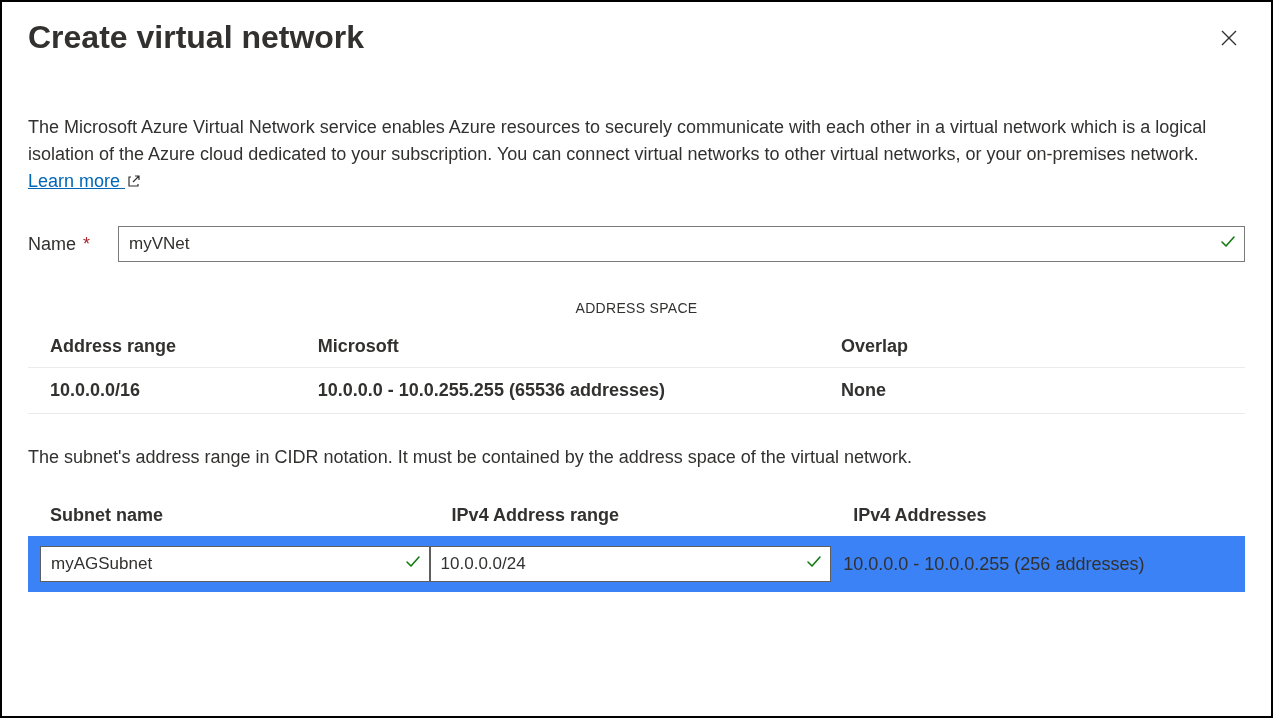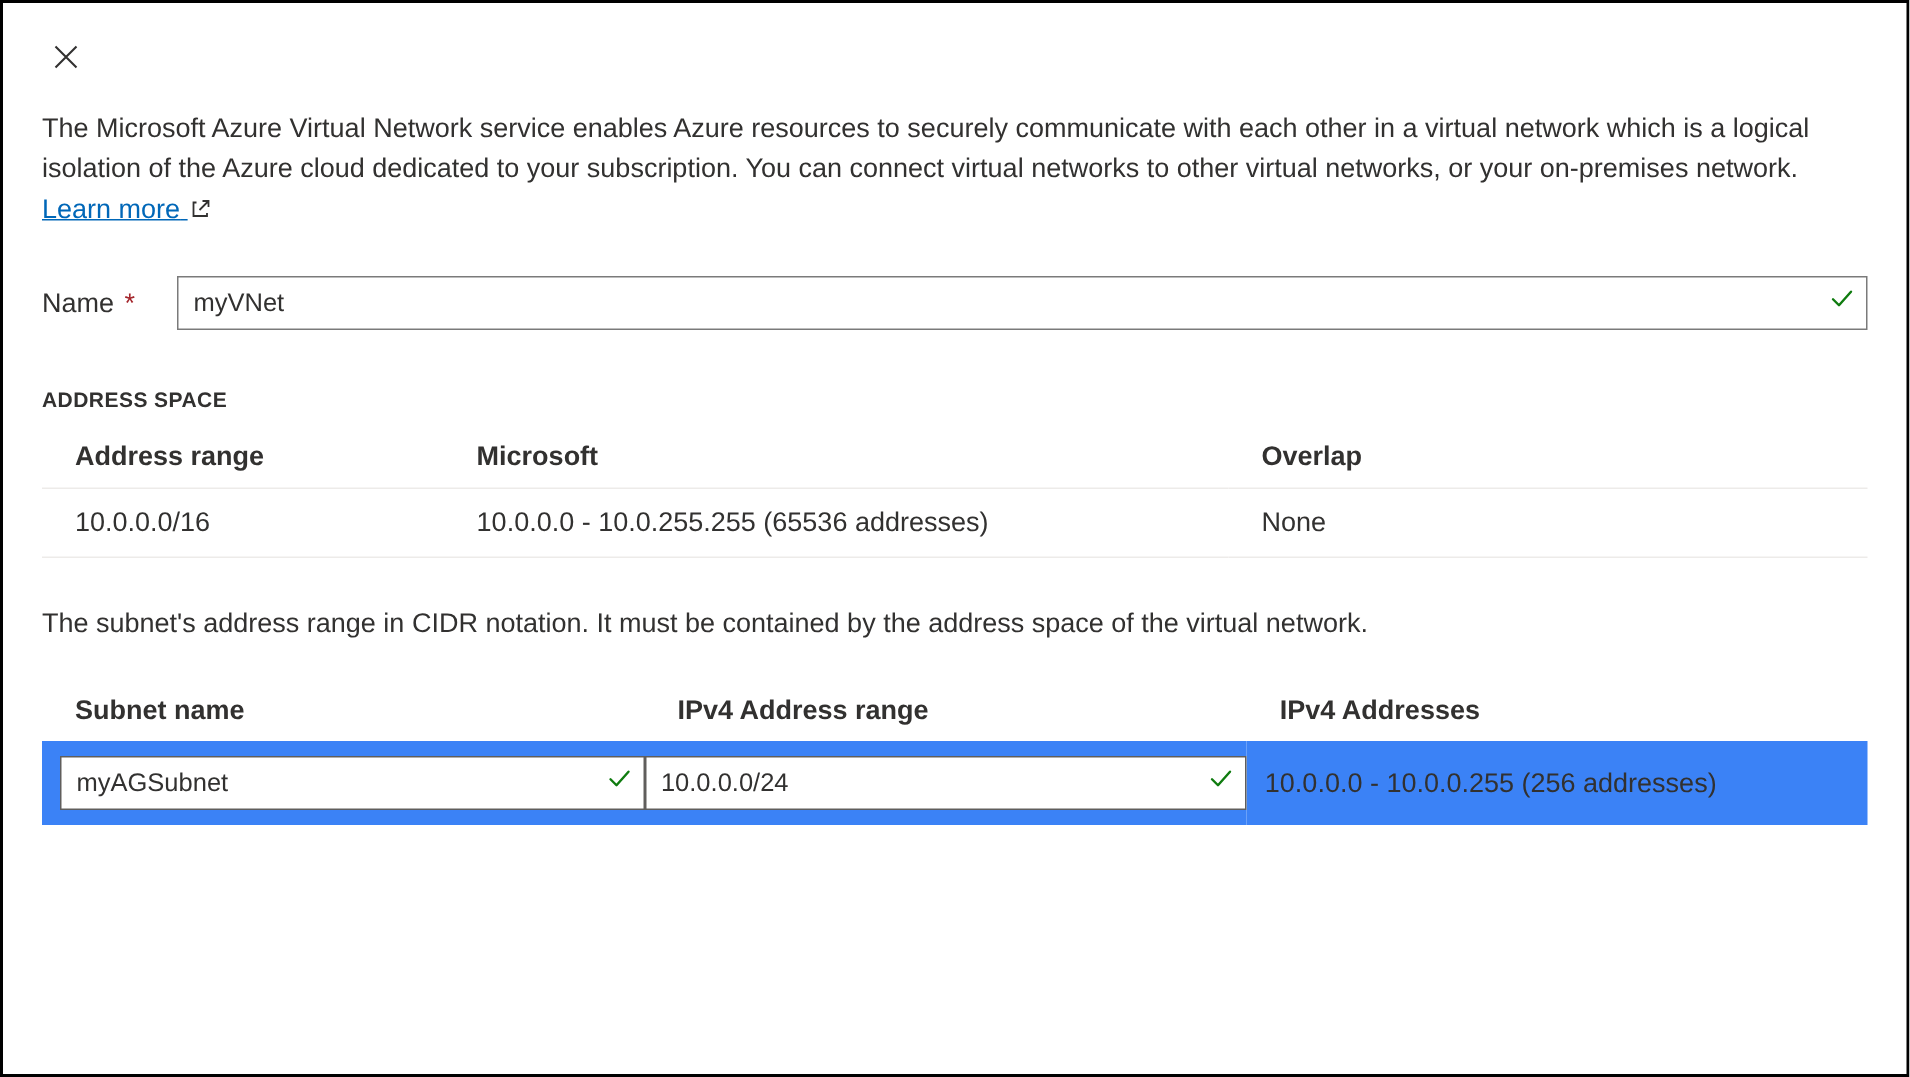--- a/index.html
+++ b/index.html
@@ -86,23 +86,24 @@
   }
   .valid-icon {
     position: absolute;
     right: 8px;
     top: 50%;
     transform: translateY(-50%);
     pointer-events: none;
   }
   .section-title {
     font-size: 14px;
-    font-weight: 700;
+    font-weight: 400;
     letter-spacing: 0.3px;
     margin: 0 0 10px 0;
+    text-align: center;
   }
   .section-desc {
     font-size: 18px;
     line-height: 1.5;
     margin: 0 0 24px 0;
     color: #323130;
   }
   .tbl {
     width: 100%;
     border-collapse: collapse;
@@ -112,20 +113,21 @@
     text-align: left;
     font-size: 18px;
     font-weight: 600;
     padding: 10px 22px;
     border-bottom: 1px solid #edebe9;
   }
   .tbl td {
     font-size: 18px;
     padding: 12px 22px;
     border-bottom: 1px solid #edebe9;
+    font-weight: bold;
   }
   .subnet-tbl th {
     text-align: left;
     font-size: 18px;
     font-weight: 600;
     padding: 10px 12px 10px 22px;
   }
   .subnet-row td {
     padding: 10px 0;
     background: #3b82f6;
@@ -156,20 +158,21 @@
     color: #323130;
     padding-left: 12px;
   }
 </style>
 </head>
 <body>
 
 <div class="panel">
 
   <div class="header-row">
+    <h1 class="title">Create virtual network</h1>
     <button class="close-btn" aria-label="Close">
       <svg width="20" height="20" viewBox="0 0 20 20">
         <path d="M3 3 L17 17 M17 3 L3 17" stroke="#323130" stroke-width="1.4" fill="none"></path>
       </svg>
     </button>
   </div>
 
   <p class="intro">
     <span>The Microsoft Azure Virtual Network service enables Azure resources to securely communicate with each other in a virtual network which is a logical isolation of the Azure cloud dedicated to your subscription. You can connect virtual networks to other virtual networks, or your on-premises network.  </span>
     <a class="learn-more">

